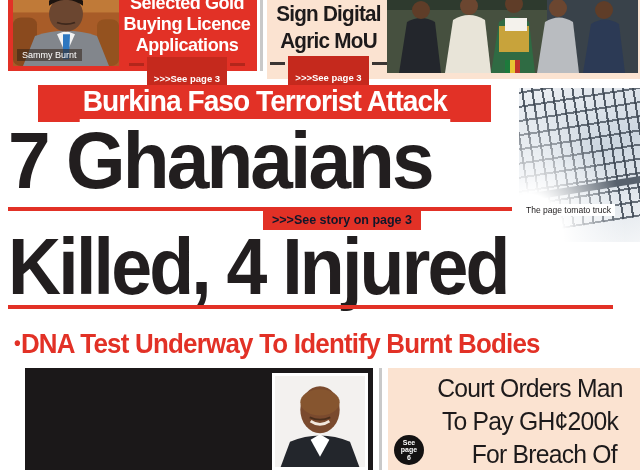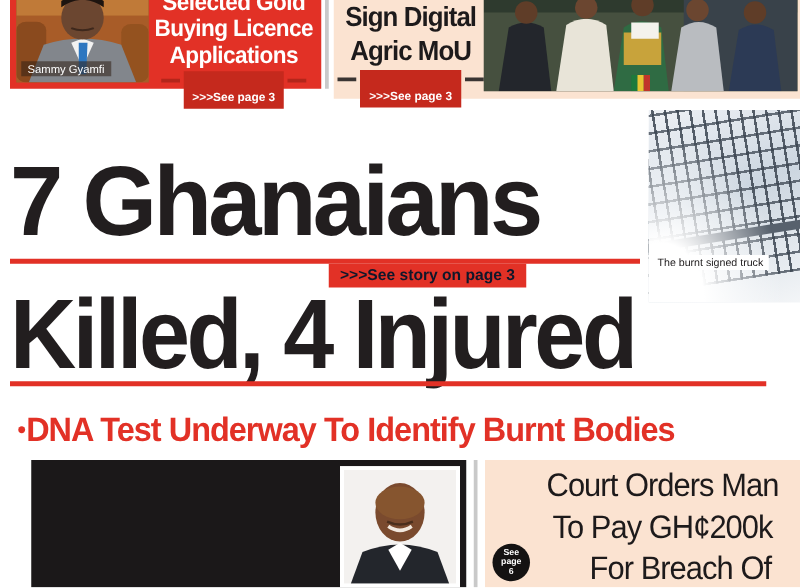--- a/index.html
+++ b/index.html
@@ -103,21 +103,21 @@
         <rect x="0" y="0" width="106" height="34" fill="#c07a38"></rect>
         <rect x="0" y="40" width="24" height="58" rx="8" fill="#8a4a1e"></rect>
         <rect x="84" y="42" width="22" height="56" rx="8" fill="#94521f"></rect>
         <path d="M10,98 L22,62 Q53,50 84,62 L96,98 Z" fill="#82868c"></path>
         <path d="M44,60 L53,56 L62,60 L53,84 Z" fill="#f2f2f2"></path>
         <path d="M50,60 L57,60 L56,90 L50,90 Z" fill="#2e77c0"></path>
         <ellipse cx="53" cy="36" rx="17" ry="21" fill="#6b4630"></ellipse>
         <path d="M36,26 Q53,12 70,26 L70,20 Q53,8 36,20 Z" fill="#1d140f"></path>
         <path d="M44,46 Q53,50 62,46" stroke="#3e281c" stroke-width="2" fill="none"></path>
       </svg>
-      <div class="tl-caption">Sammy Gyamfi</div>
+      <div class="tl-caption">Sammy Burnt</div>
     </div>
     <div class="tl-text">
       <div class="ln">Selected Gold</div>
       <div class="ln">Buying Licence</div>
       <div class="ln">Applications</div>
       <div class="chip-row">
         <span class="chip dash-dark">&gt;&gt;&gt;See page 3</span>
       </div>
     </div>
   </div>
@@ -153,23 +153,26 @@
         <rect x="123" y="76" width="5" height="13" fill="#e8c532"></rect>
         <rect x="128" y="76" width="5" height="13" fill="#c0352b"></rect>
       </svg>
     </div>
   </div>
 
   <div class="truck">
     <div class="grid"></div>
     <div class="rail"></div>
     <div class="fade"></div>
-    <div class="truck-caption">The burnt signed truck</div>
-  </div>
-
+    <div class="truck-caption">The page tomato truck</div>
+  </div>
+
+  <div class="banner">
+    <span>Burkina Faso Terrorist Attack</span>
+  </div>
 
   <div class="h1 h1a">7 Ghanaians</div>
   <div class="rule rule1"></div>
   <div class="story-chip">&gt;&gt;&gt;See story on page 3</div>
   <div class="h1 h1b">Killed, 4 Injured</div>
   <div class="rule rule2"></div>
 
   <div class="subhead">
     <span class="bullet">•</span><span>DNA Test Underway To Identify Burnt Bodies</span>
   </div>

